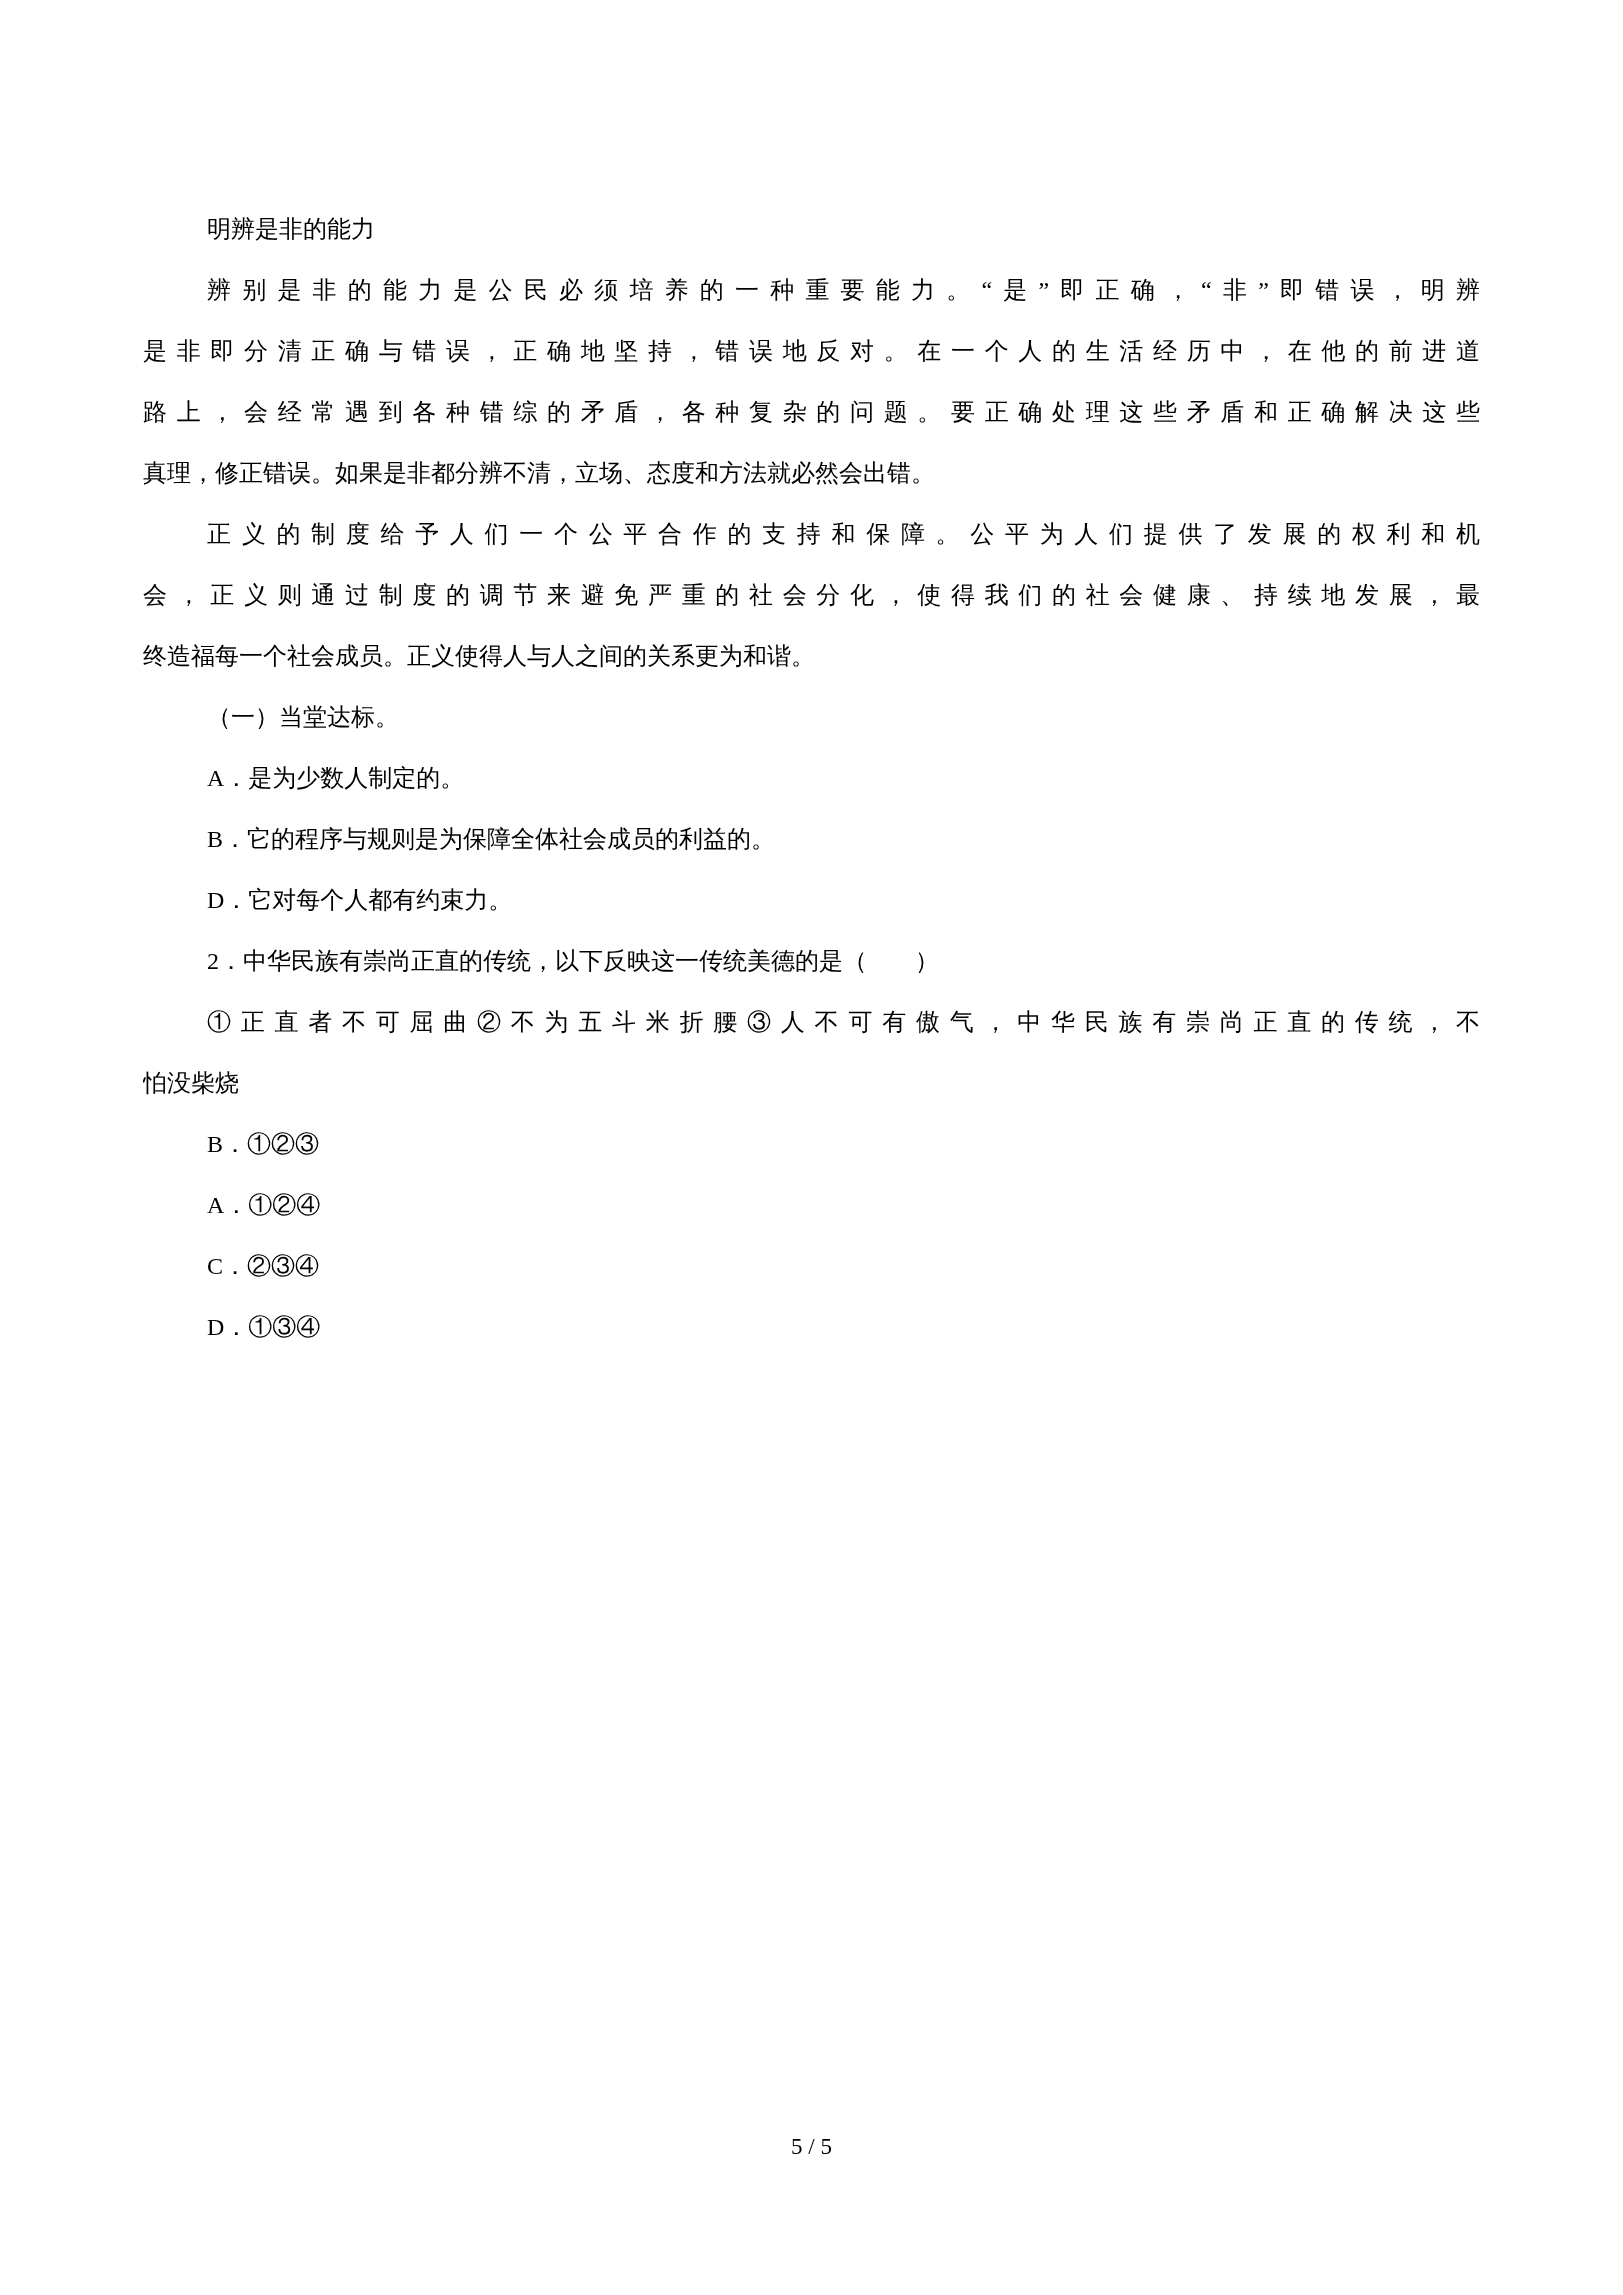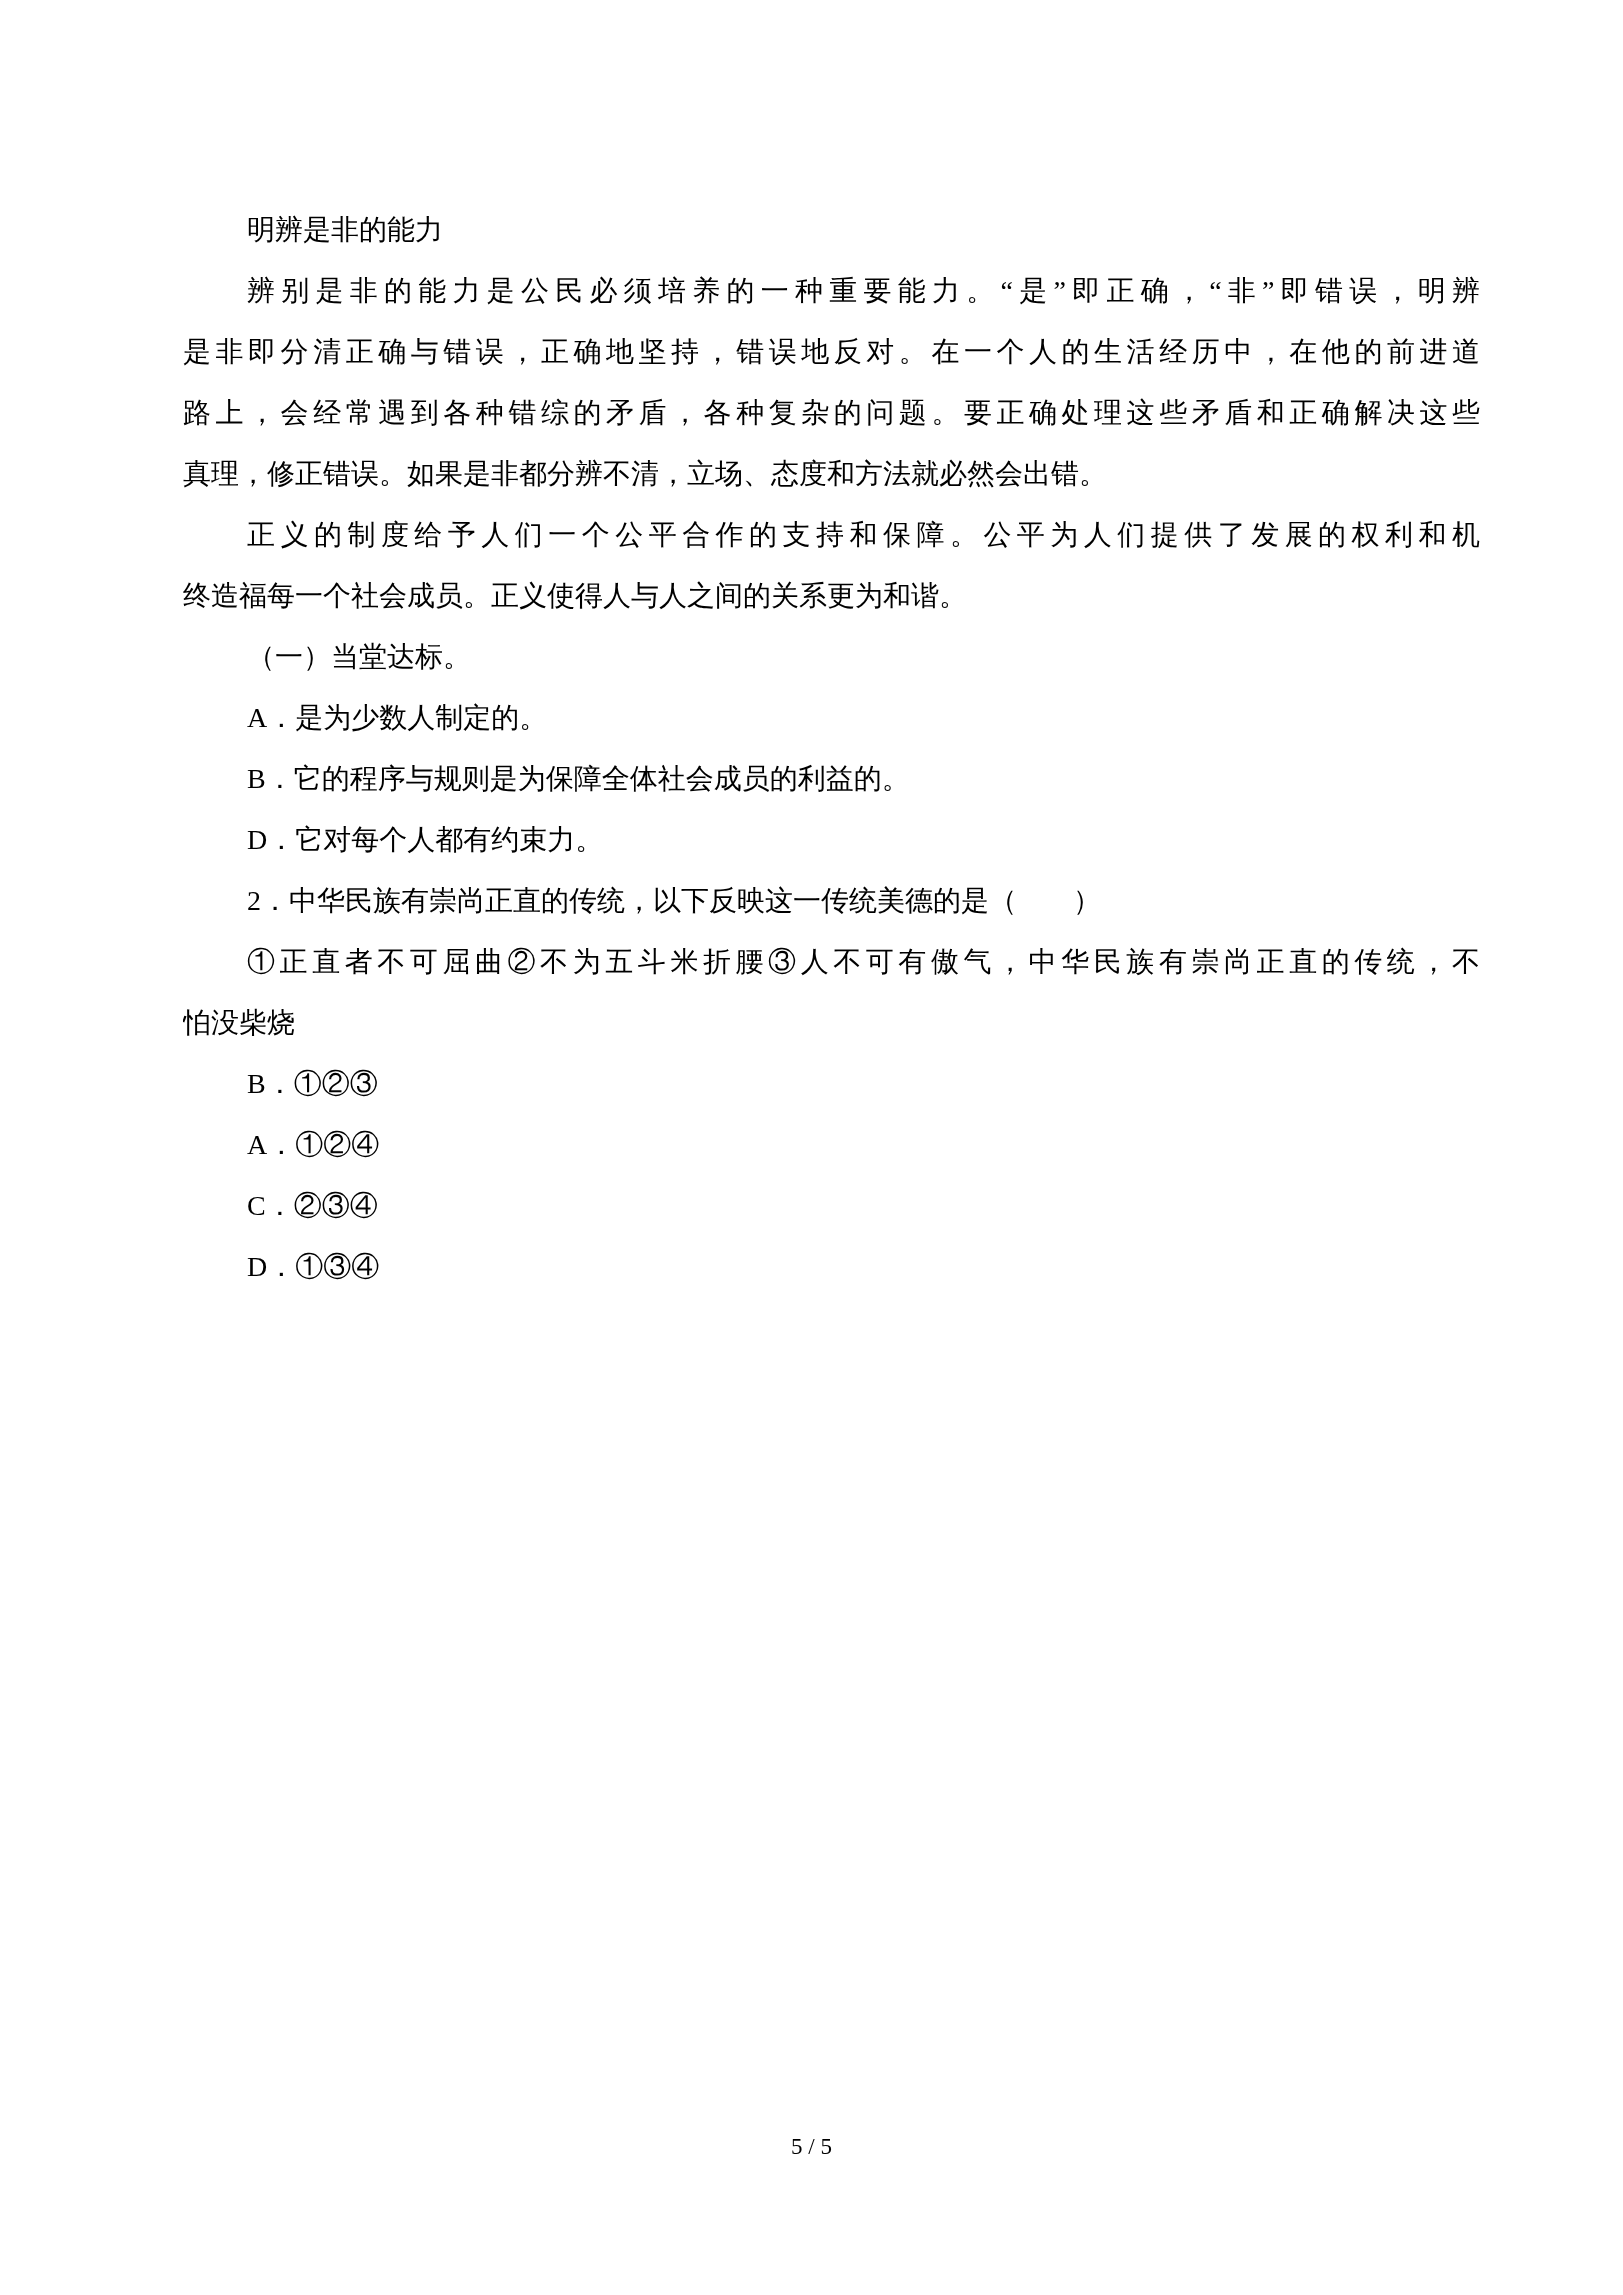--- a/index.html
+++ b/index.html
@@ -16,27 +16,26 @@
     font-family: "Liberation Serif", "DejaVu Serif", serif;
     overflow: hidden;
   }
   .content {
     position: absolute;
     left: 143px;
     top: 199px;
     width: 1337px;
   }
   .line {
-    font-size: 28px;
+    font-size: 24px;
     line-height: 61px;
     height: 61px;
     overflow: hidden;
     white-space: pre-wrap;
     text-align: left;
-    margin-left: 40px;
   }
   .line.indent {
     text-indent: 64px;
   }
   .line.full {
     text-align: justify;
     text-align-last: justify;
   }
   .footer {
     position: absolute;
@@ -54,20 +53,21 @@
 <body>
 
 <div class="page">
   <div class="content">
       <div class="line indent">明辨是非的能力</div>
       <div class="line indent full">辨别是非的能力是公民必须培养的一种重要能力。“是”即正确，“非”即错误，明辨</div>
       <div class="line full">是非即分清正确与错误，正确地坚持，错误地反对。在一个人的生活经历中，在他的前进道</div>
       <div class="line full">路上，会经常遇到各种错综的矛盾，各种复杂的问题。要正确处理这些矛盾和正确解决这些</div>
       <div class="line">真理，修正错误。如果是非都分辨不清，立场、态度和方法就必然会出错。</div>
       <div class="line indent full">正义的制度给予人们一个公平合作的支持和保障。公平为人们提供了发展的权利和机</div>
+      <div class="line full">会，正义则通过制度的调节来避免严重的社会分化，使得我们的社会健康、持续地发展，最</div>
       <div class="line">终造福每一个社会成员。正义使得人与人之间的关系更为和谐。</div>
       <div class="line indent">（一）当堂达标。</div>
       <div class="line indent">A．是为少数人制定的。</div>
       <div class="line indent">B．它的程序与规则是为保障全体社会成员的利益的。</div>
       <div class="line indent">D．它对每个人都有约束力。</div>
       <div class="line indent">2．中华民族有崇尚正直的传统，以下反映这一传统美德的是（　　）</div>
       <div class="line indent full">①正直者不可屈曲②不为五斗米折腰③人不可有傲气，中华民族有崇尚正直的传统，不</div>
       <div class="line">怕没柴烧</div>
       <div class="line indent">B．①②③</div>
       <div class="line indent">A．①②④</div>

